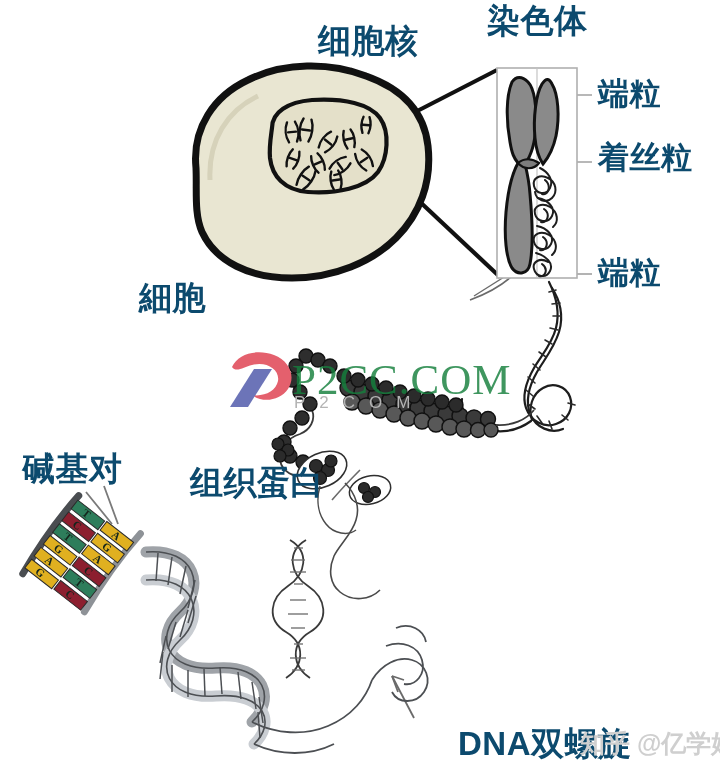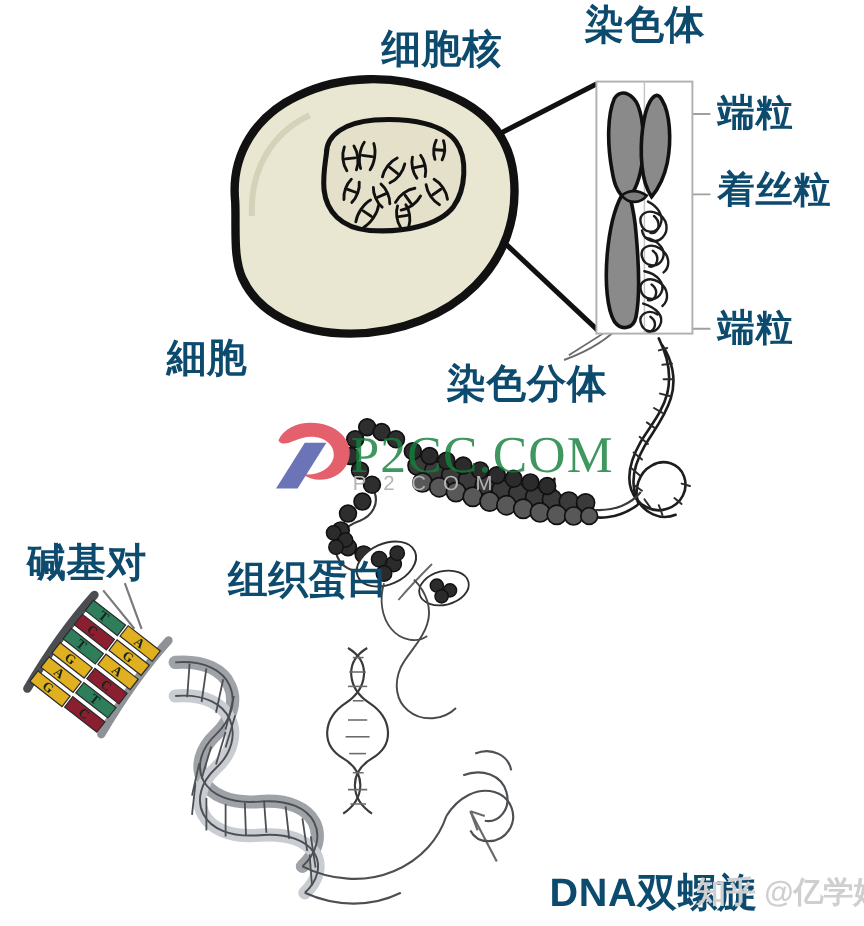--- a/index.html
+++ b/index.html
@@ -436,21 +436,20 @@
     </g>
 
   </svg>
 
   <div class="lbl" id="lbl-nucleus">细胞核</div>
   <div class="lbl" id="lbl-chromosome">染色体</div>
   <div class="lbl" id="lbl-telomere1">端粒</div>
   <div class="lbl" id="lbl-centromere">着丝粒</div>
   <div class="lbl" id="lbl-telomere2">端粒</div>
   <div class="lbl" id="lbl-cell">細胞</div>
-  <div class="lbl" id="lbl-chromatid">染色分体</div>
   <div class="lbl" id="lbl-basepair">碱基对</div>
   <div class="lbl" id="lbl-histone">组织蛋白</div>
   <div class="lbl" id="lbl-dna">DNA双螺旋</div>
 
   <svg class="wm" id="wm-logo" viewBox="0 0 74 72" xmlns="http://www.w3.org/2000/svg">
     <path d="M4 20 C10 6 30 2 46 8 C62 14 68 30 60 42 C52 54 34 56 24 48
              C36 50 48 44 50 34 C52 22 38 14 24 18 C16 20 8 26 4 20 Z" fill="#e4606d"></path>
     <path d="M2 60 L26 22 L44 22 L20 60 Z" fill="#6c74b8"></path>
   </svg>
   <div class="wm" id="wm-picc-text">P2CC.COM</div>

